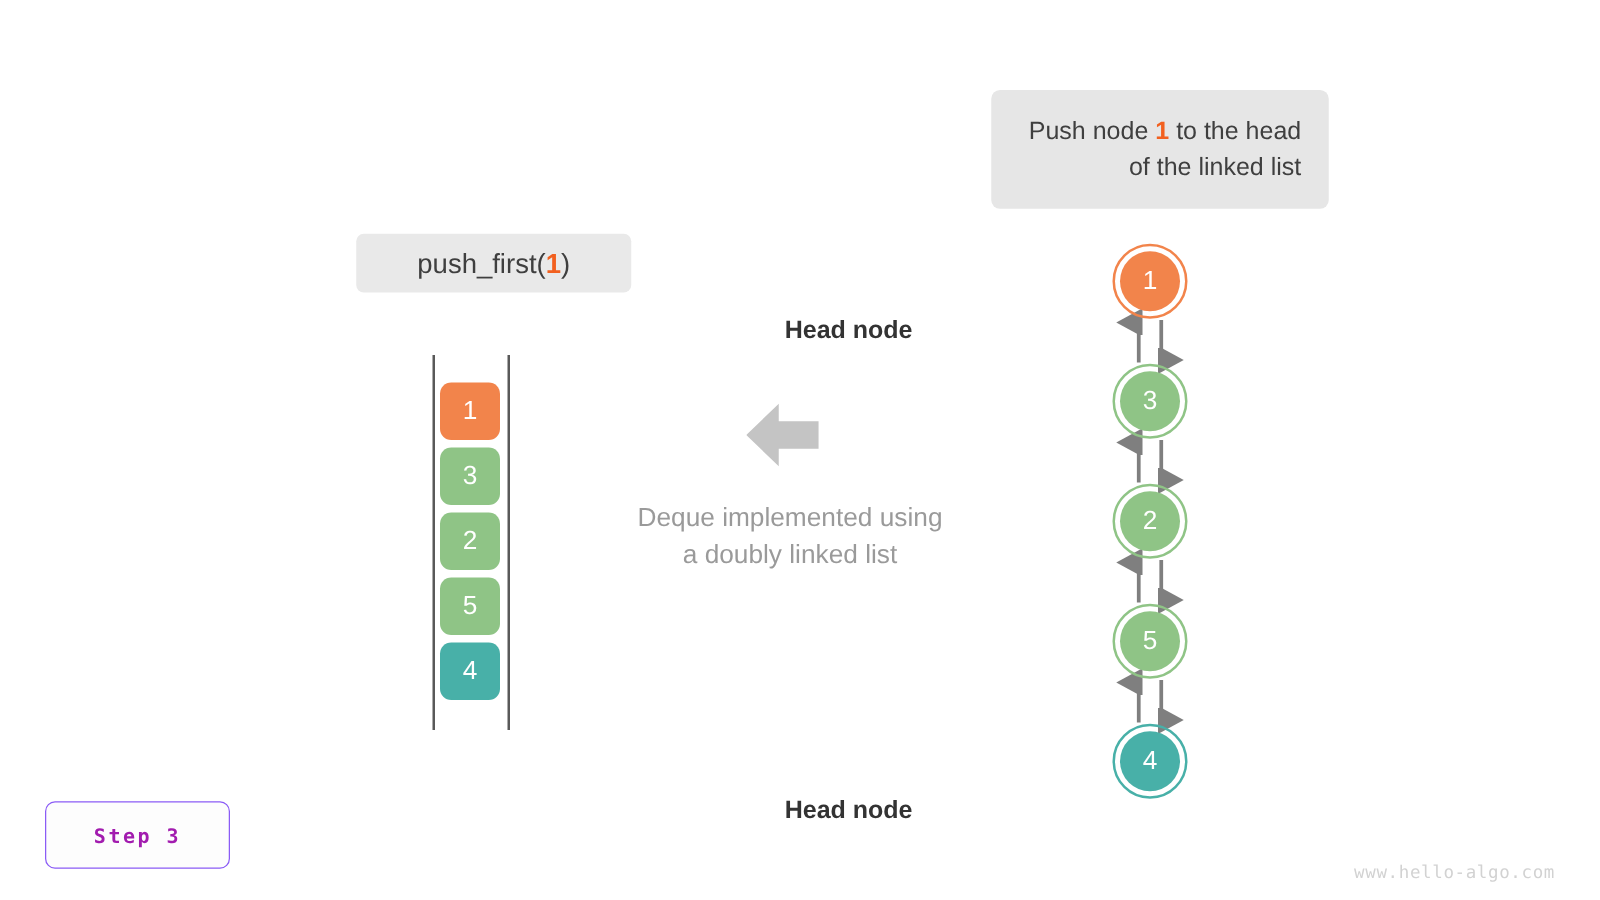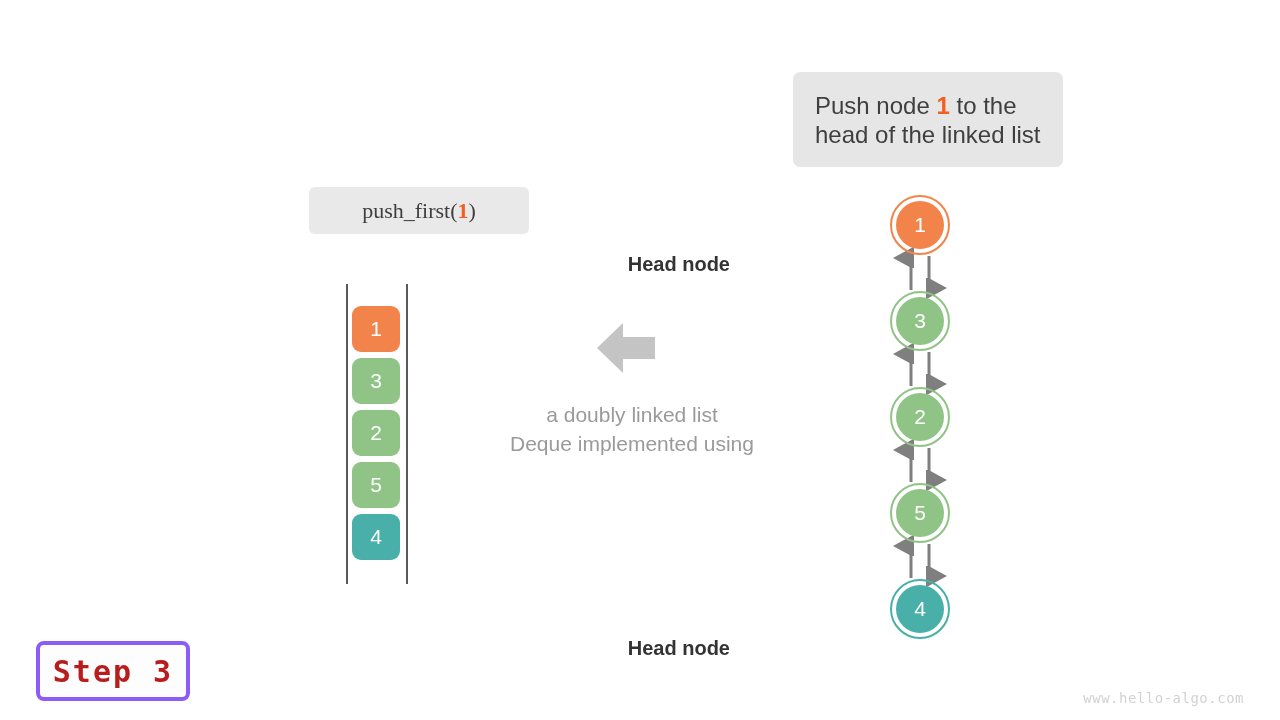--- a/index.html
+++ b/index.html
@@ -24,47 +24,47 @@
     width: 270px;
     height: 95px;
     background: #e6e6e6;
     border-radius: 7px;
     box-sizing: border-box;
     padding: 18px 22px;
     display: flex;
     align-items: center;
   }
   .callout-text {
-    font-size: 24px;
+    font-size: 20px;
     line-height: 29px;
     color: #3f3f3f;
     font-family: "Liberation Sans", sans-serif;
+    text-align: right;
   }
   .hl-orange {
     color: #f2601f;
     font-weight: bold;
   }
 
   
   .op-label {
     position: absolute;
     left: 285px;
     top: 187px;
     width: 220px;
     height: 47px;
     background: #e9e9e9;
     border-radius: 6px;
     display: flex;
     align-items: center;
     justify-content: center;
-    font-family: Liberation Serif, serif;
+    font-family: Liberation Sans, sans-serif;
     font-size: 22px;
     color: #3f3f3f;
     letter-spacing: 0px;
-    margin-left: 24px;
   }
   .op-label .hl-orange { font-weight: bold; }
 
   
   .deque-array {
     position: absolute;
     left: 346px;
     top: 284px;
     width: 62px;
     height: 300px;
@@ -164,30 +164,30 @@
     margin-top: 38px;
   }
 
   
   .step-badge {
     position: absolute;
     left: 36px;
     top: 641px;
     width: 146px;
     height: 52px;
-    border: 4px solid #8b5cf6;
+    border: 1px solid #8b5cf6;
     border-radius: 8px;
     background: #fdfdfd;
     display: flex;
     align-items: center;
     justify-content: center;
     font-family: "DejaVu Sans Mono", "Liberation Mono", monospace;
-    font-size: 30px;
+    font-size: 16px;
     font-weight: bold;
-    color: #b91c1c;
+    color: #a21caf;
     letter-spacing: 2px;
   }
 
   
   .watermark {
     position: absolute;
     right: 36px;
     bottom: 14px;
     font-family: "DejaVu Sans Mono", "Liberation Mono", monospace;
     font-size: 14px;
@@ -233,22 +233,22 @@
     </div>
 </div>
 
 <div class="block-arrow">
   <svg width="58" height="52" viewBox="0 0 58 52">
     <polygon points="0,26 26,1 26,15 58,15 58,37 26,37 26,51" fill="#c4c4c4"></polygon>
   </svg>
 </div>
 
 <div class="caption">
+  <div>Deque implemented using</div>
   <div>a doubly linked list</div>
-  <div>Deque implemented using</div>
 </div>
 
 <div class="linked-list">
   <svg class="ll-svg" width="260" height="460">
     <defs>
       <marker id="arrowUp" markerWidth="7" markerHeight="7" refX="3.2" refY="6" orient="auto" markerUnits="strokeWidth">
         <polygon points="3.2,0 7,7 -0.6,7" fill="#7f7f7f"></polygon>
       </marker>
       <marker id="arrowDown" markerWidth="7" markerHeight="7" refX="3.2" refY="6" orient="auto" markerUnits="strokeWidth">
         <polygon points="3.2,0 7,7 -0.6,7" fill="#7f7f7f"></polygon>

